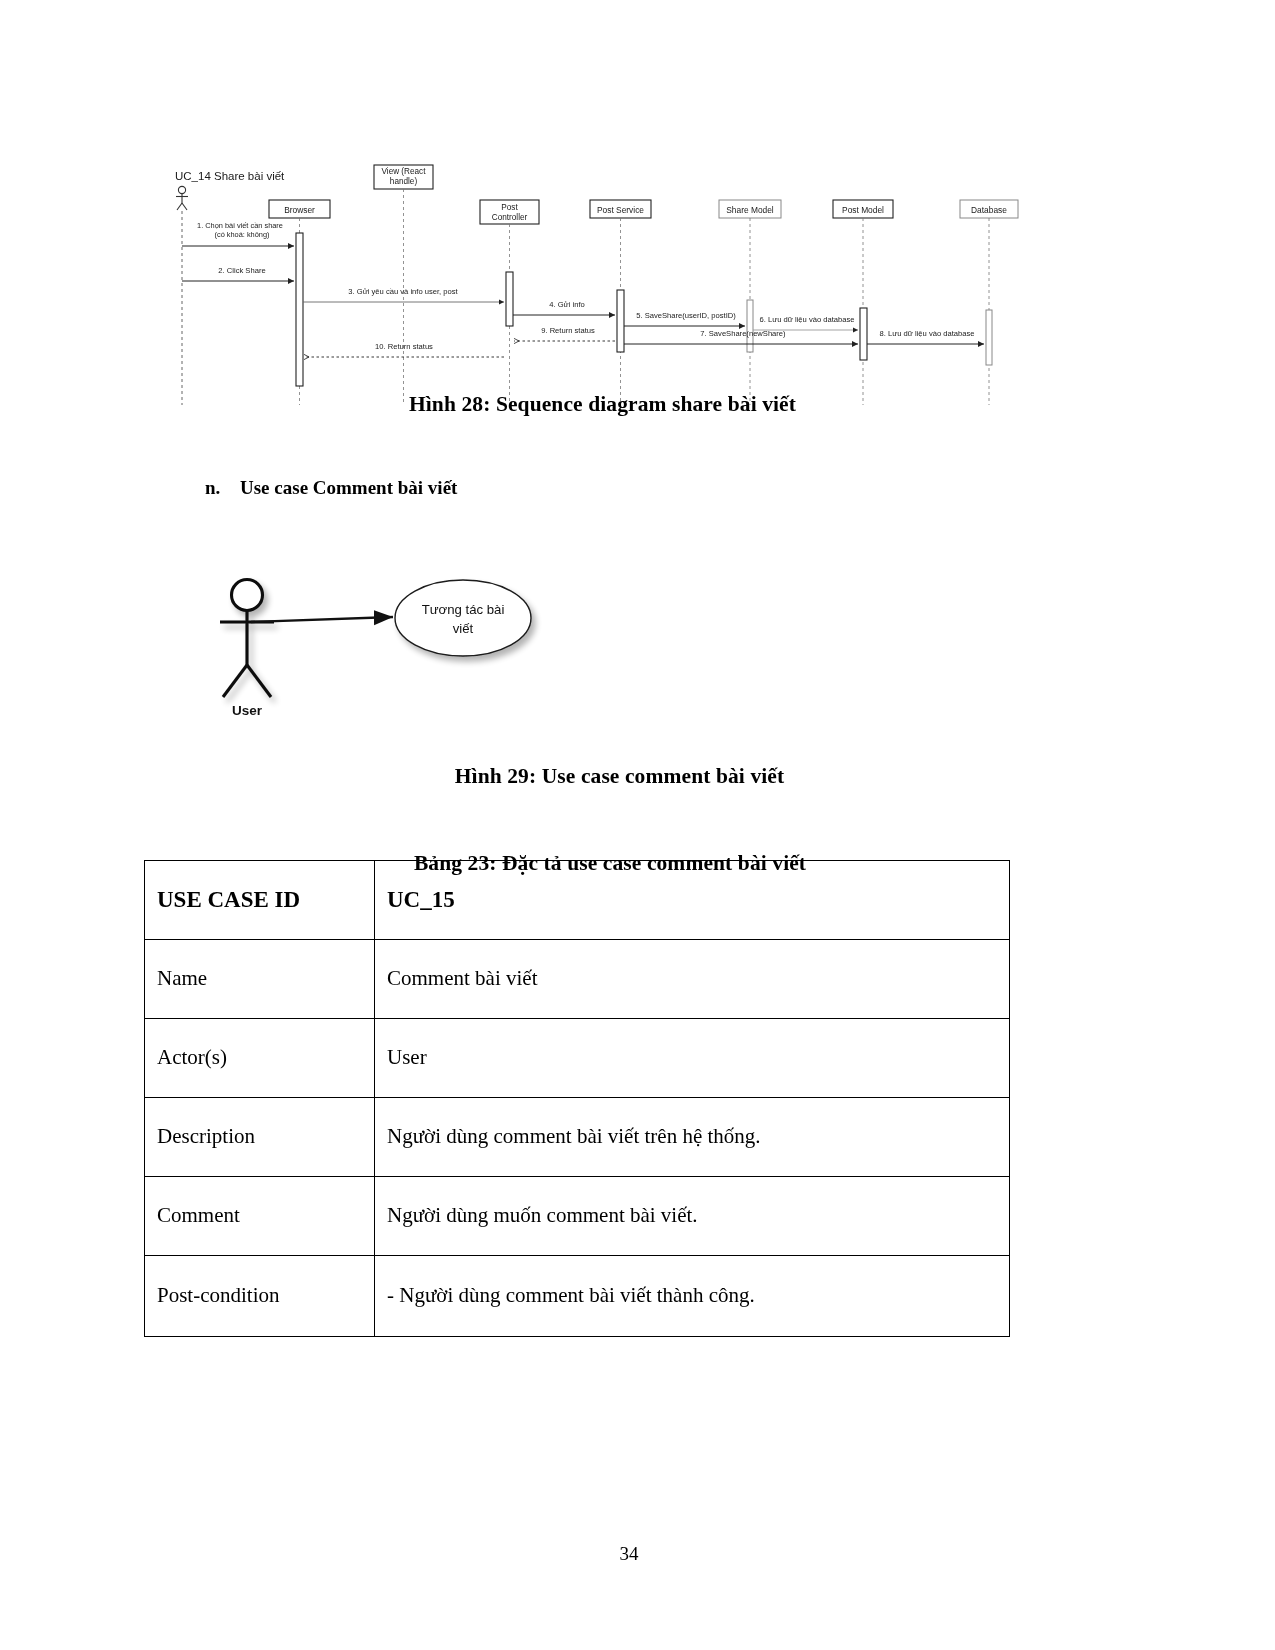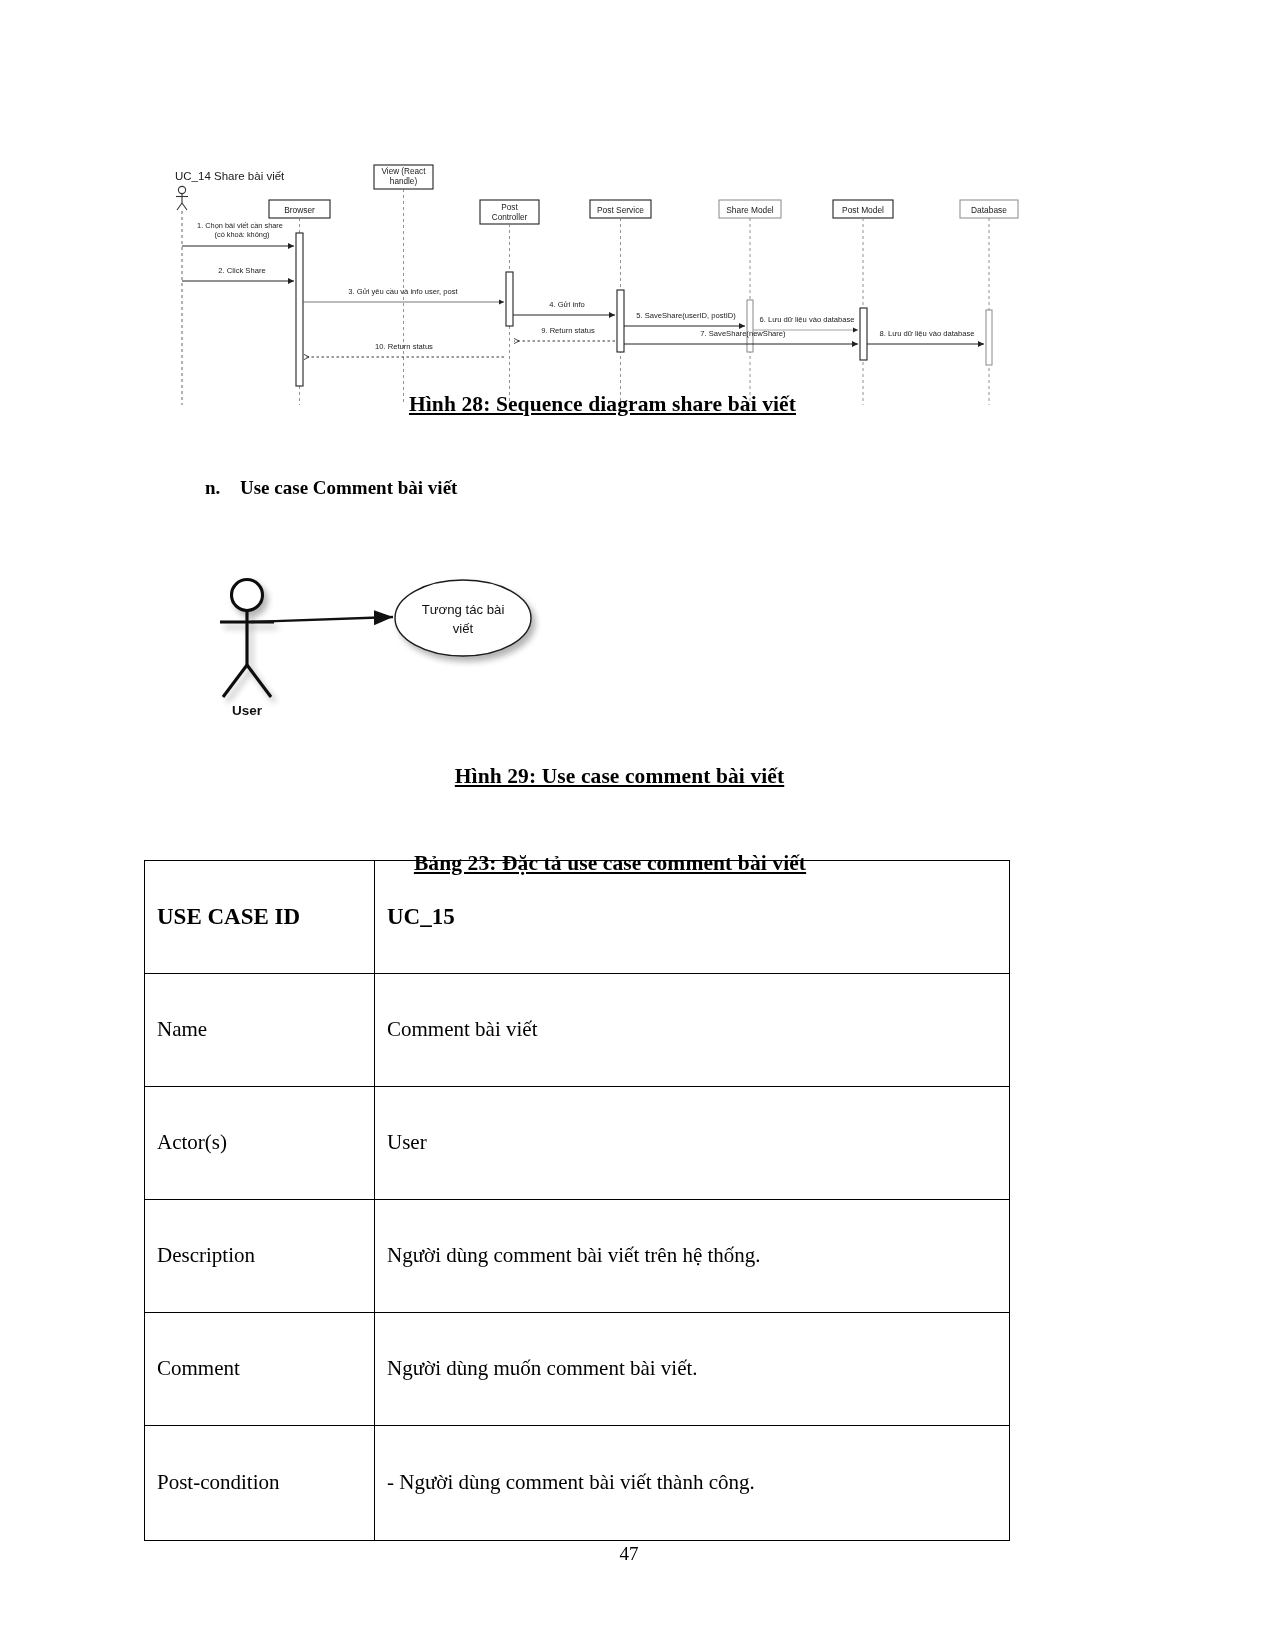--- a/index.html
+++ b/index.html
@@ -18,21 +18,20 @@
   .seq-wrap svg{display:block;}
 
   
   .fig-caption{
     position:absolute;
     text-align:center;
     font-weight:bold;
     font-size:21.5px;
     letter-spacing:0.1px;
     white-space:nowrap;
-    text-decoration:underline;
   }
   #caption-28{left:0;top:392px;width:1205px;}
   #caption-29{left:12px;top:764px;width:1215px;}
   #table-caption{left:0;top:831px;width:1220px;margin-top:20px;}
 
   
   .section-heading{
     position:absolute;left:205px;top:477px;
     font-weight:bold;font-size:19px;
     white-space:nowrap;
@@ -46,21 +45,21 @@
   
   table.spec{
     position:absolute;left:144px;top:860px;
     width:866px;
     border-collapse:collapse;
     table-layout:fixed;
   }
   table.spec td{
     border:1.6px solid #000;
     vertical-align:middle;
-    padding:17px 12px;
+    padding:0 12px;
     font-size:21px;
     line-height:1.2;
   }
   table.spec td.label{width:205px;}
   table.spec tr.head td{font-weight:bold;font-size:23px;}
   table.spec tr td{height:78px;}
   table.spec tr.tall td{height:80px;}
 
   
   .page-number{
@@ -254,15 +253,15 @@
         <td class="label">Comment</td>
         <td>Người dùng muốn comment bài viết.</td>
       </tr>
       <tr class="tall">
         <td class="label">Post-condition</td>
         <td>- Người dùng comment bài viết thành công.</td>
       </tr>
     </tbody>
   </table>
 
-  <div class="page-number">47</div>
+  <div class="page-number">34</div>
 
 </div>
 
 </body></html>

